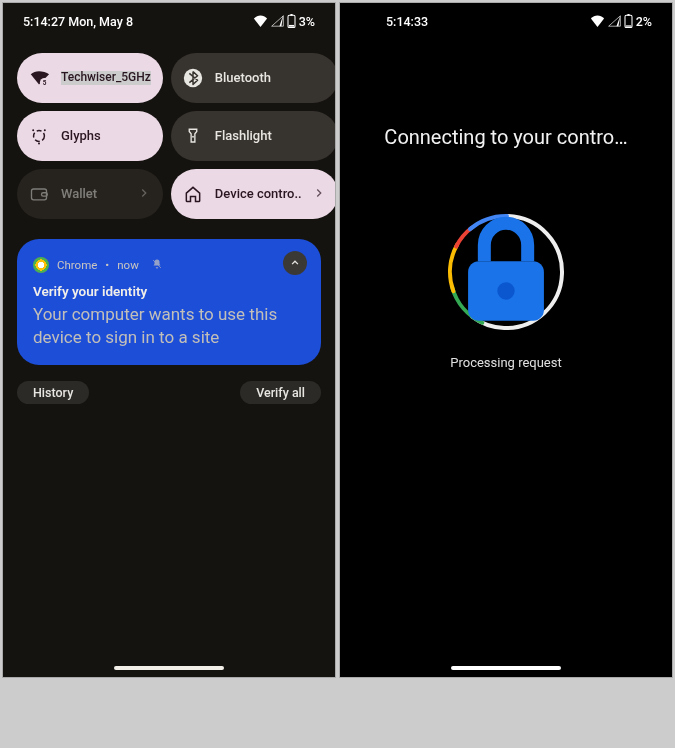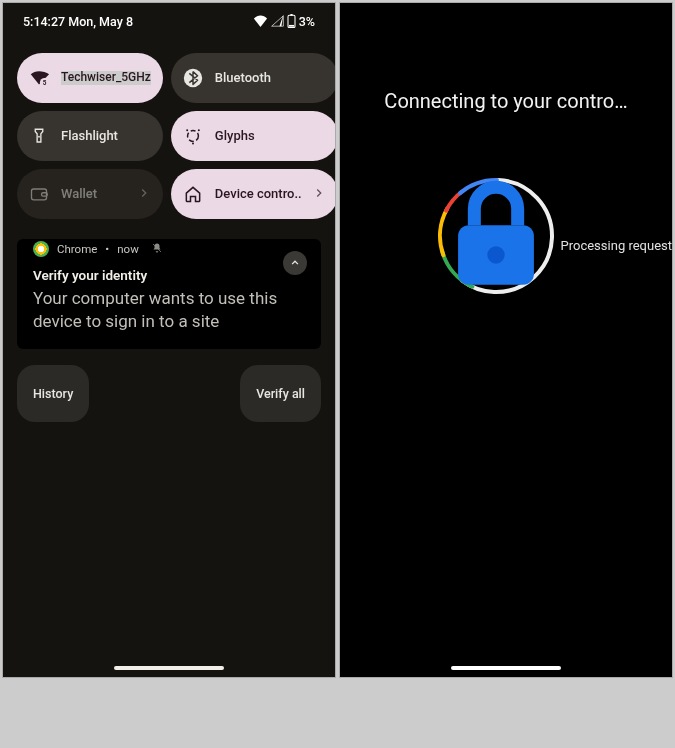--- a/index.html
+++ b/index.html
@@ -71,23 +71,23 @@
   }
   .tile .tlabel { flex: 1; overflow: hidden; text-overflow: ellipsis; white-space: nowrap; line-height: 1.15; }
   .tile .tlabel.wrap { white-space: normal; font-size: 12px; }
   .tile .chev {
     flex: 0 0 auto;
     opacity: 0.7;
   }
 
   .notif-card {
     margin: 6px 14px 10px;
-    background: #000000;
-    border-radius: 6px;
-    padding: 2px 16px 16px;
+    background: #1d4ed8;
+    border-radius: 22px;
+    padding: 18px 16px 16px;
     position: relative;
   }
   .notif-head {
     display: flex;
     align-items: center;
     gap: 8px;
     font-size: 11.5px;
     color: #c9c6c0;
   }
   .notif-appicon {
@@ -119,21 +119,21 @@
   .notif-actions {
     display: flex;
     justify-content: space-between;
     padding: 6px 14px 0;
   }
   .pill-btn {
     background: #2c2a27;
     color: #e8e6e1;
     font-size: 12.5px;
     font-weight: 500;
-    padding: 21px 16px;
+    padding: 4px 16px;
     border-radius: 18px;
   }
   .nav-handle {
     position: absolute;
     bottom: 7px;
     left: 50%;
     transform: translateX(-50%);
     width: 110px; height: 4px;
     background: #f2efe9;
     border-radius: 2px;
@@ -142,24 +142,23 @@
   
   .connecting-title {
     text-align: center;
     font-size: 20px;
     color: #f2f2f2;
     margin-top: 86px;
     font-weight: 400;
   }
   .spinner-wrap {
     display: flex;
-    flex-direction: row;
+    flex-direction: column;
     align-items: center;
     margin-top: 58px;
-    justify-content: flex-end;
   }
   .spinner {
     position: relative;
     width: 130px; height: 130px;
   }
   .spinner svg { width: 100%; height: 100%; }
   .lock-center {
     position: absolute;
     inset: 0;
     display: flex;
@@ -220,40 +219,40 @@
         <span class="tlabel wrap">Techwiser_5GHz</span>
       </div>
       <div class="tile">
         <span class="ticon">
           <svg width="22" height="22" viewBox="0 0 24 24">
               <circle cx="12" cy="12" r="10" fill="#e8e6e1"></circle>
               <path d="M12 5v14l5-4.5L8 7m0 10 9-7.5L12 5" fill="none" stroke="#37332f" stroke-width="1.6" stroke-linejoin="round"></path>
             </svg>
         </span>
         <span class="tlabel">Bluetooth</span>
-      </div>
-      <div class="tile">
-        <span class="ticon">
-          <svg width="18" height="18" viewBox="0 0 24 24">
-              <path fill="none" stroke="#e8e6e1" stroke-width="1.8" d="M7 3h10v3l-2.5 3v11h-5V9L7 6z"></path>
-              <circle cx="12" cy="13" r="1.2" fill="#e8e6e1"></circle>
-            </svg>
-        </span>
-        <span class="tlabel">Flashlight</span>
       </div>
       <div class="tile active">
         <span class="ticon">
           <svg width="20" height="20" viewBox="0 0 24 24">
               <circle cx="12" cy="12" r="6.5" fill="none" stroke="#2a1620" stroke-width="1.8" stroke-dasharray="6 3"></circle>
               <circle cx="5" cy="5" r="1.2" fill="#2a1620"></circle>
               <circle cx="19" cy="5" r="1.2" fill="#2a1620"></circle>
               <circle cx="12" cy="21" r="1.2" fill="#2a1620"></circle>
             </svg>
         </span>
         <span class="tlabel">Glyphs</span>
+      </div>
+      <div class="tile">
+        <span class="ticon">
+          <svg width="18" height="18" viewBox="0 0 24 24">
+              <path fill="none" stroke="#e8e6e1" stroke-width="1.8" d="M7 3h10v3l-2.5 3v11h-5V9L7 6z"></path>
+              <circle cx="12" cy="13" r="1.2" fill="#e8e6e1"></circle>
+            </svg>
+        </span>
+        <span class="tlabel">Flashlight</span>
       </div>
       <div class="tile dim">
         <span class="ticon">
           <svg width="20" height="20" viewBox="0 0 24 24">
               <rect x="3" y="6" width="18" height="13" rx="2.5" fill="none" stroke="#e8e6e1" stroke-width="1.6"></rect>
               <rect x="15" y="10.5" width="7" height="4" rx="2" fill="none" stroke="#e8e6e1" stroke-width="1.6"></rect>
             </svg>
         </span>
         <span class="tlabel">Wallet</span>
         <span class="chev">
@@ -301,20 +300,46 @@
 
     <div class="notif-actions">
       <div class="pill-btn">History</div>
       <div class="pill-btn">Verify all</div>
     </div>
 
     <div class="nav-handle"></div>
   </div>
 
   <div class="phone right">
+    <div class="statusbar">
+      <div class="left" style="padding-left:26px">
+        <span>5:14:33</span>
+      </div>
+      <div class="right">
+        <span class="sb-icon">
+          <svg width="15" height="12" viewBox="0 0 24 20">
+              <path fill="#fff" d="M12 20L1 6c3-3 7-5 11-5s8 2 11 5L12 20z"></path>
+            </svg>
+        </span>
+        <span class="sb-icon">
+          <svg width="13" height="12" viewBox="0 0 20 18">
+              <path fill="none" stroke="#fff" d="M19 17H1L19 1z"></path>
+              <path fill="#fff" d="M16 17 19 1 13 17z"></path>
+            </svg>
+        </span>
+        <span class="sb-icon">
+          <svg width="9" height="14" viewBox="0 0 10 16">
+              <rect x="1" y="1.5" width="8" height="14" rx="1.5" fill="none" stroke="#fff" stroke-width="1.2"></rect>
+              <rect x="3.5" y="0" width="3" height="2" rx="1" fill="#fff"></rect>
+              <rect x="2" y="13" width="6" height="1.5" fill="#fff"></rect>
+            </svg>
+        </span>
+        <span>2%</span>
+      </div>
+    </div>
 
     <div class="connecting-title">Connecting to your contro…</div>
 
     <div class="spinner-wrap">
       <div class="spinner">
         <svg viewBox="0 0 130 130">
           <circle cx="65" cy="65" r="56" fill="none" stroke="#eeeeee" stroke-width="4" stroke-dasharray="210 352" stroke-linecap="round" transform="rotate(-88 65 65)"></circle>
           <circle cx="65" cy="65" r="56" fill="none" stroke="#34a853" stroke-width="4" stroke-dasharray="48 352" stroke-linecap="round" transform="rotate(115 65 65)"></circle>
           <circle cx="65" cy="65" r="56" fill="none" stroke="#fbbc04" stroke-width="4" stroke-dasharray="48 352" stroke-linecap="round" transform="rotate(160 65 65)"></circle>
           <circle cx="65" cy="65" r="56" fill="none" stroke="#ea4335" stroke-width="4" stroke-dasharray="25 352" stroke-linecap="round" transform="rotate(207 65 65)"></circle>

